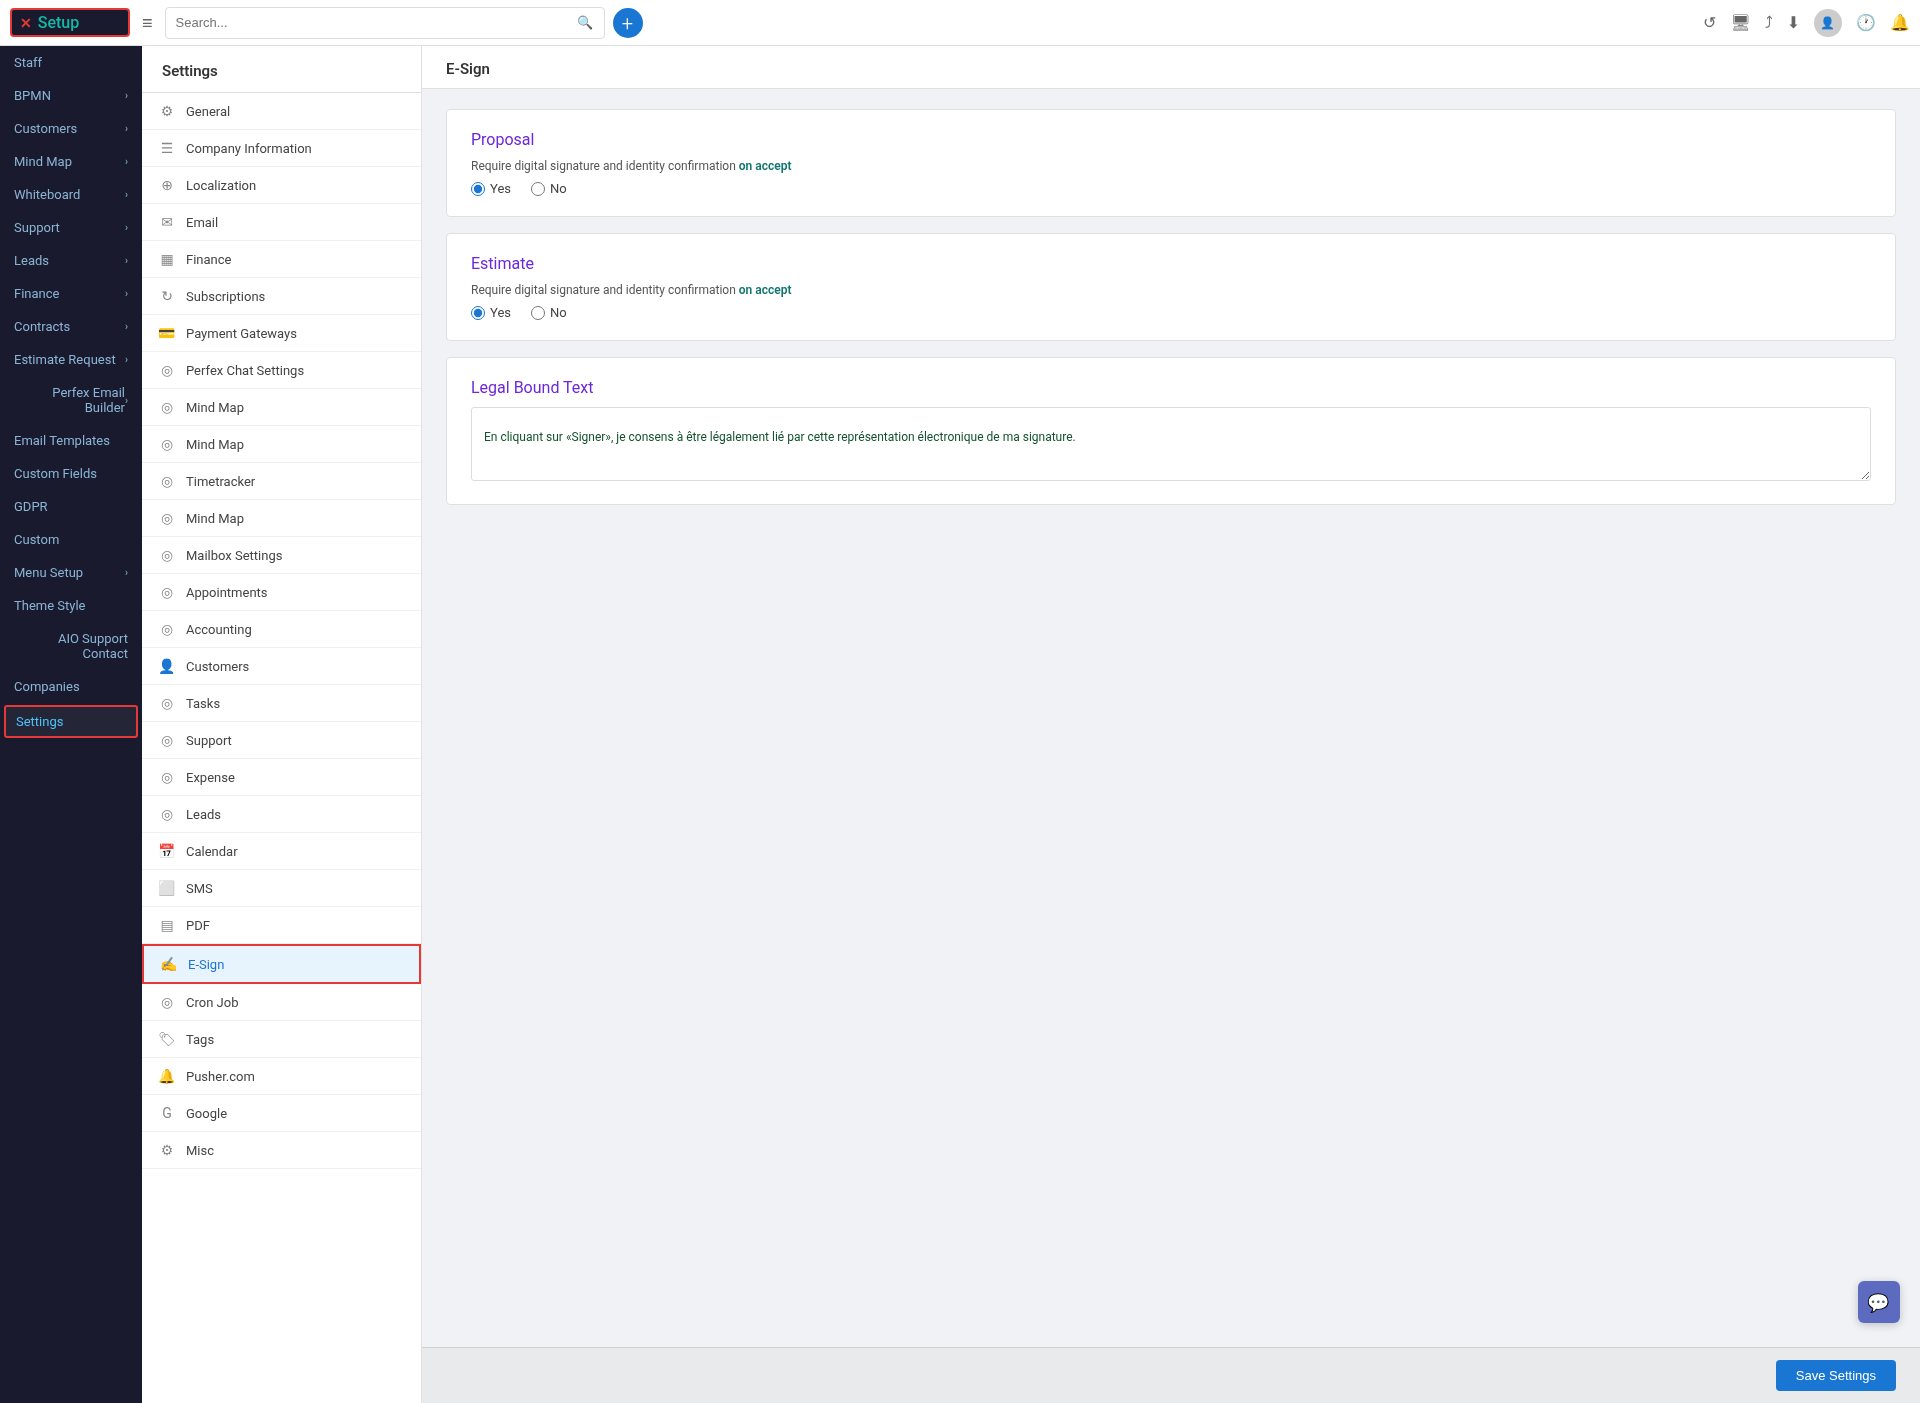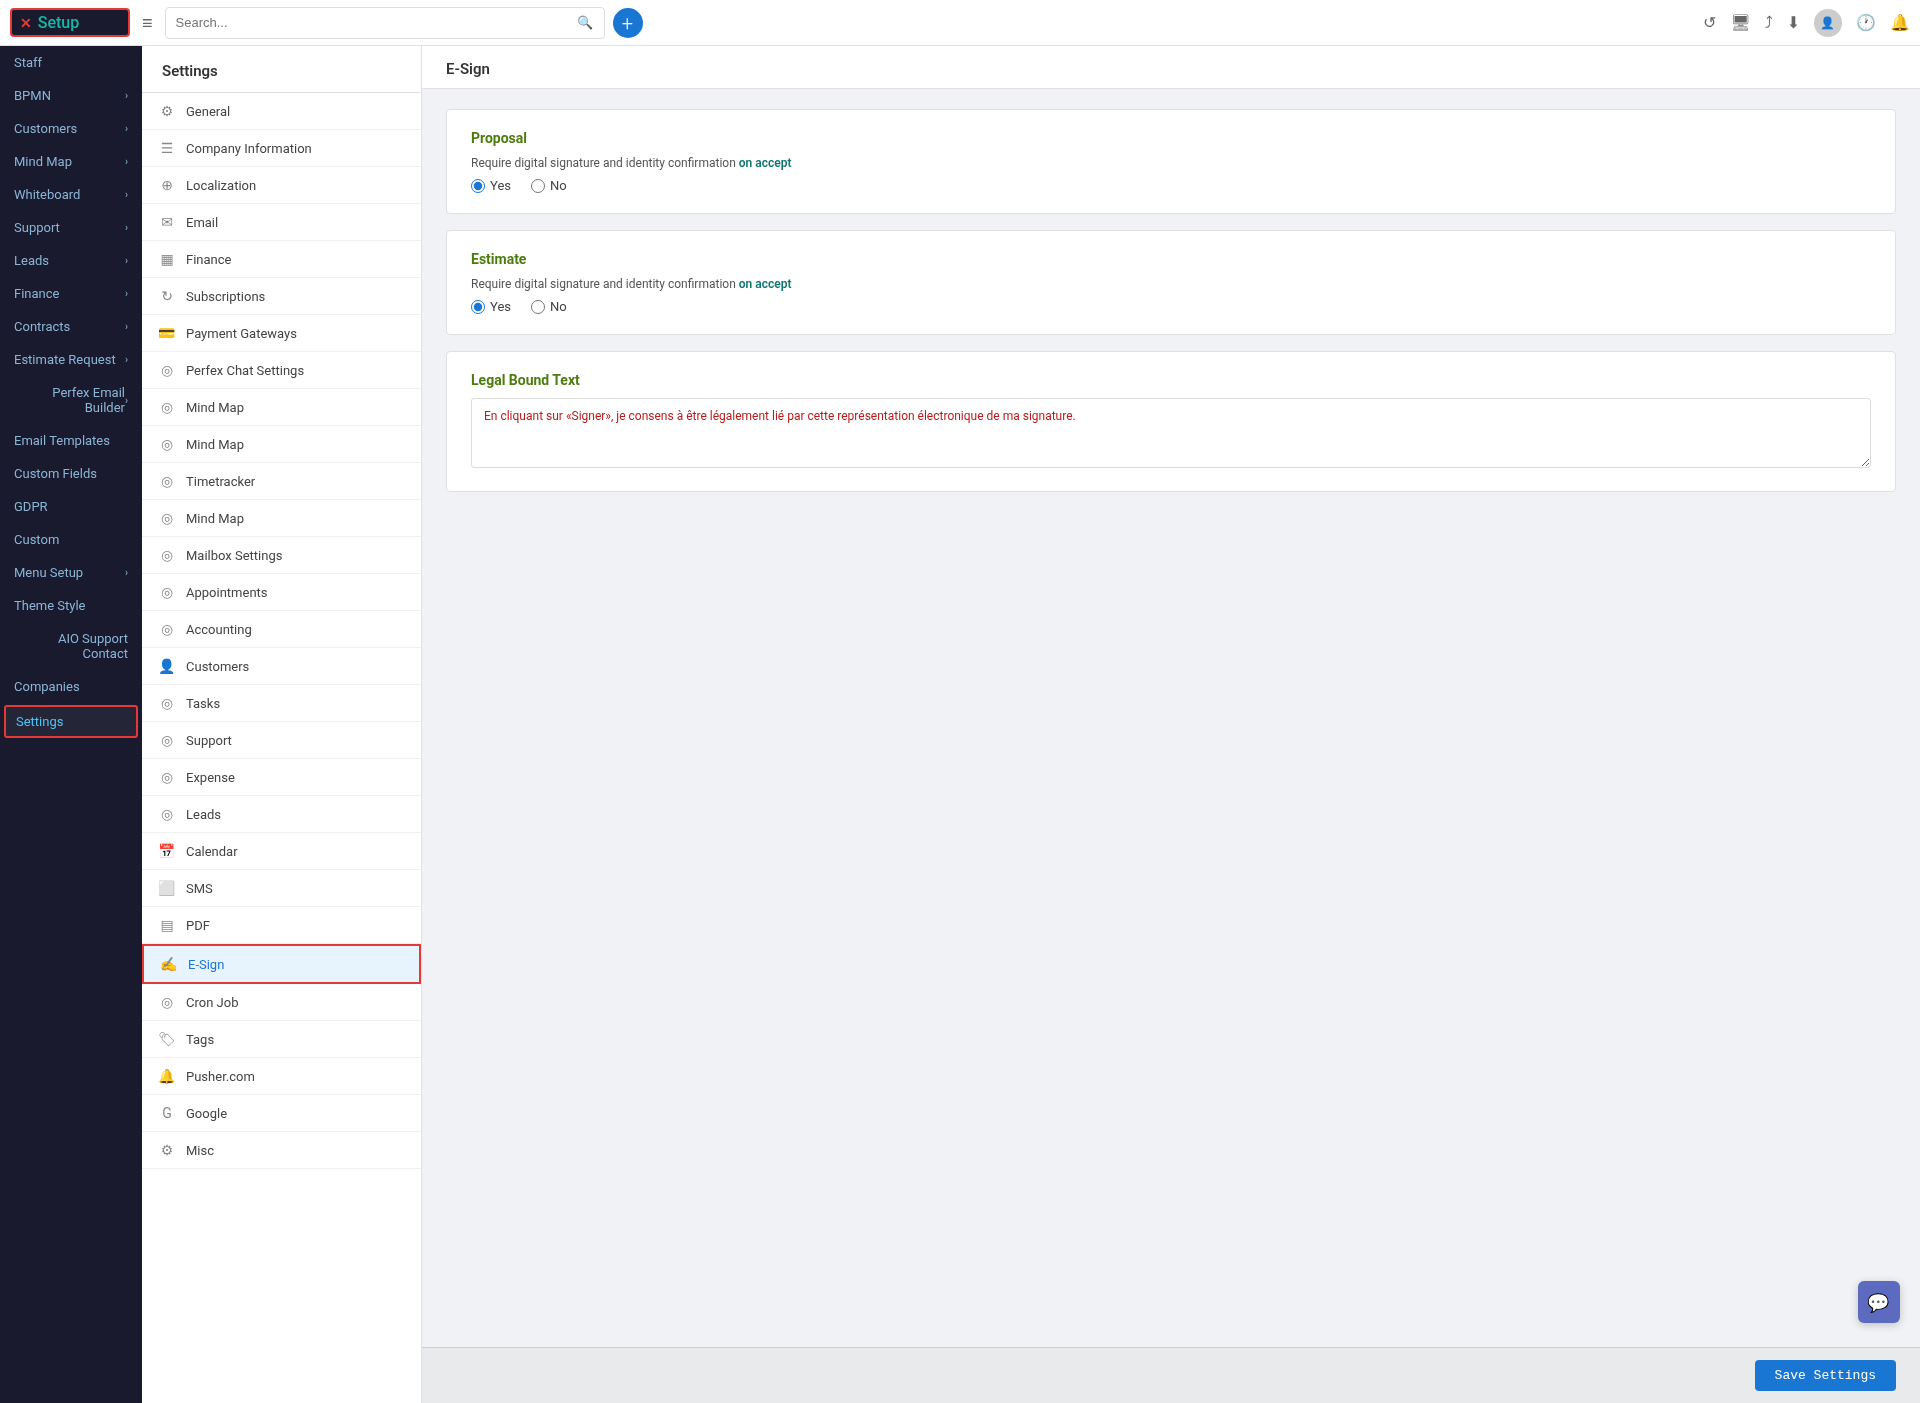--- a/index.html
+++ b/index.html
@@ -79,40 +79,40 @@
     }
     .content-body {
       flex: 1; overflow-y: auto; padding: 20px 24px; background: #f0f2f5;
     }
 
     
     .esign-section {
       background: #fff; border-radius: 4px; border: 1px solid #e0e0e0;
       padding: 20px 24px; margin-bottom: 16px;
     }
-    .esign-section-title { font-size: 14px; font-weight: 700; color: #4d7c0f; margin-bottom: 10px; }
+    .esign-section-title { font-size: 16px; font-weight: 400; color: #6d28d9; margin-bottom: 10px; }
     .esign-field-label { font-size: 12px; color: #555; margin-bottom: 8px; }
     .esign-field-label strong { font-weight: 600; color: #0f766e; }
     .radio-group { display: flex; gap: 20px; align-items: flex-start; }
     .radio-option { display: flex; align-items: center; gap: 5px; cursor: pointer; font-size: 13px; color: #444; }
     .radio-option input[type="radio"] { accent-color: #1976d2; width: 14px; height: 14px; cursor: pointer; }
     .legal-textarea {
       width: 100%; min-height: 70px; border: 1px solid #ddd; border-radius: 3px;
-      padding: 10px 12px; font-size: 12px; color: #b91c1c; resize: vertical;
+      padding: 22px 12px; font-size: 12px; color: #14532d; resize: vertical;
       font-family: inherit; outline: none;
     }
 
     
     .content-footer {
       padding: 12px 24px; background: #e8eaec; border-top: 1px solid #d0d0d0;
       display: flex; justify-content: flex-end; flex-shrink: 0;
     }
     .save-btn {
       background: #1976d2; color: #fff; border: none; border-radius: 4px;
-      padding: 8px 20px; font-size: 13px; font-weight: 500; cursor: pointer; font-family: Liberation Mono, monospace;
+      padding: 8px 20px; font-size: 13px; font-weight: 500; cursor: pointer;
     }
 
     
     .float-chat {
       position: fixed; right: 20px; bottom: 80px;
       width: 42px; height: 42px; background: #5c6bc0; border-radius: 6px;
       display: flex; align-items: center; justify-content: center; color: #fff;
       font-size: 18px; cursor: pointer; box-shadow: 0 2px 8px rgba(0,0,0,0.2);
     }
   </style>

